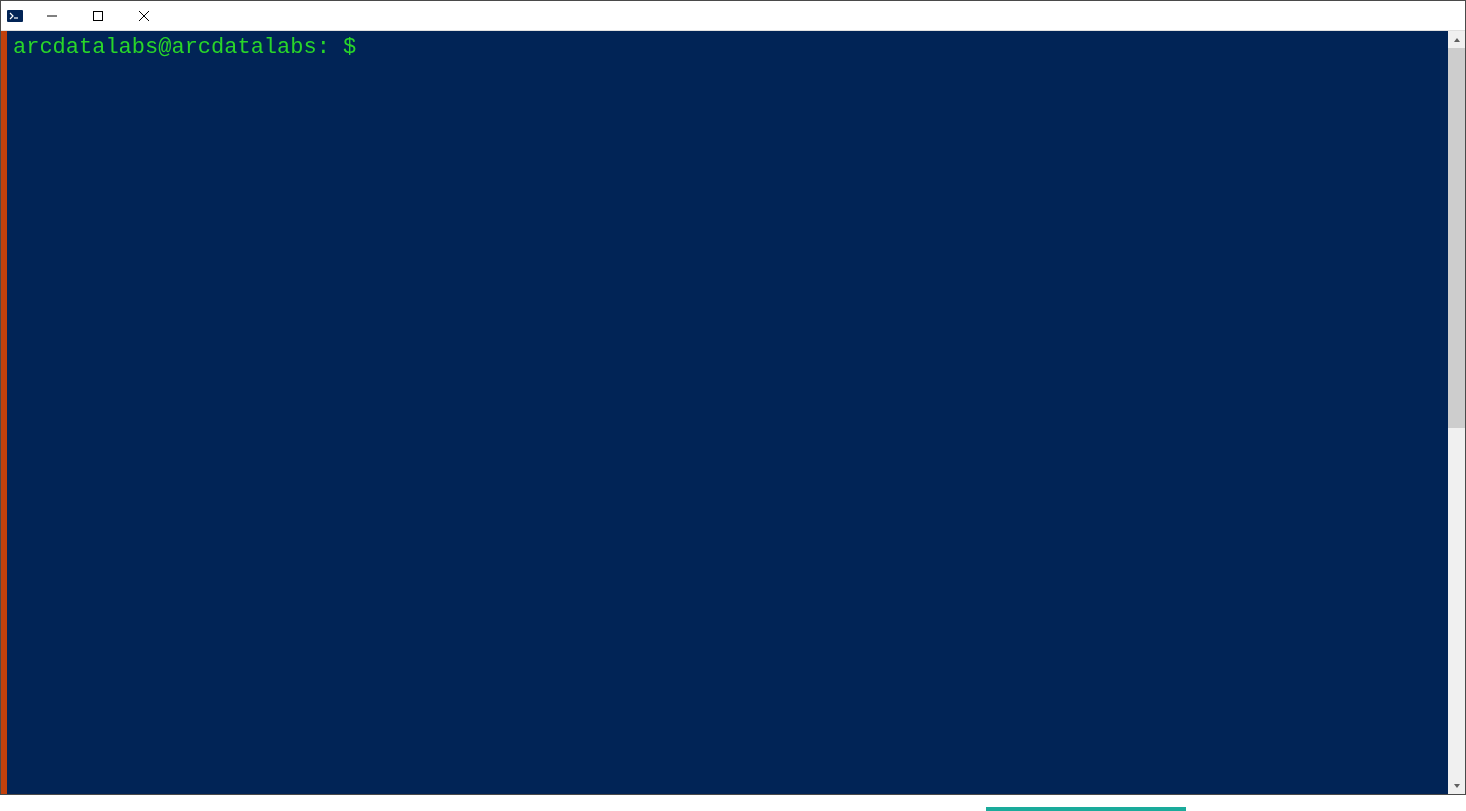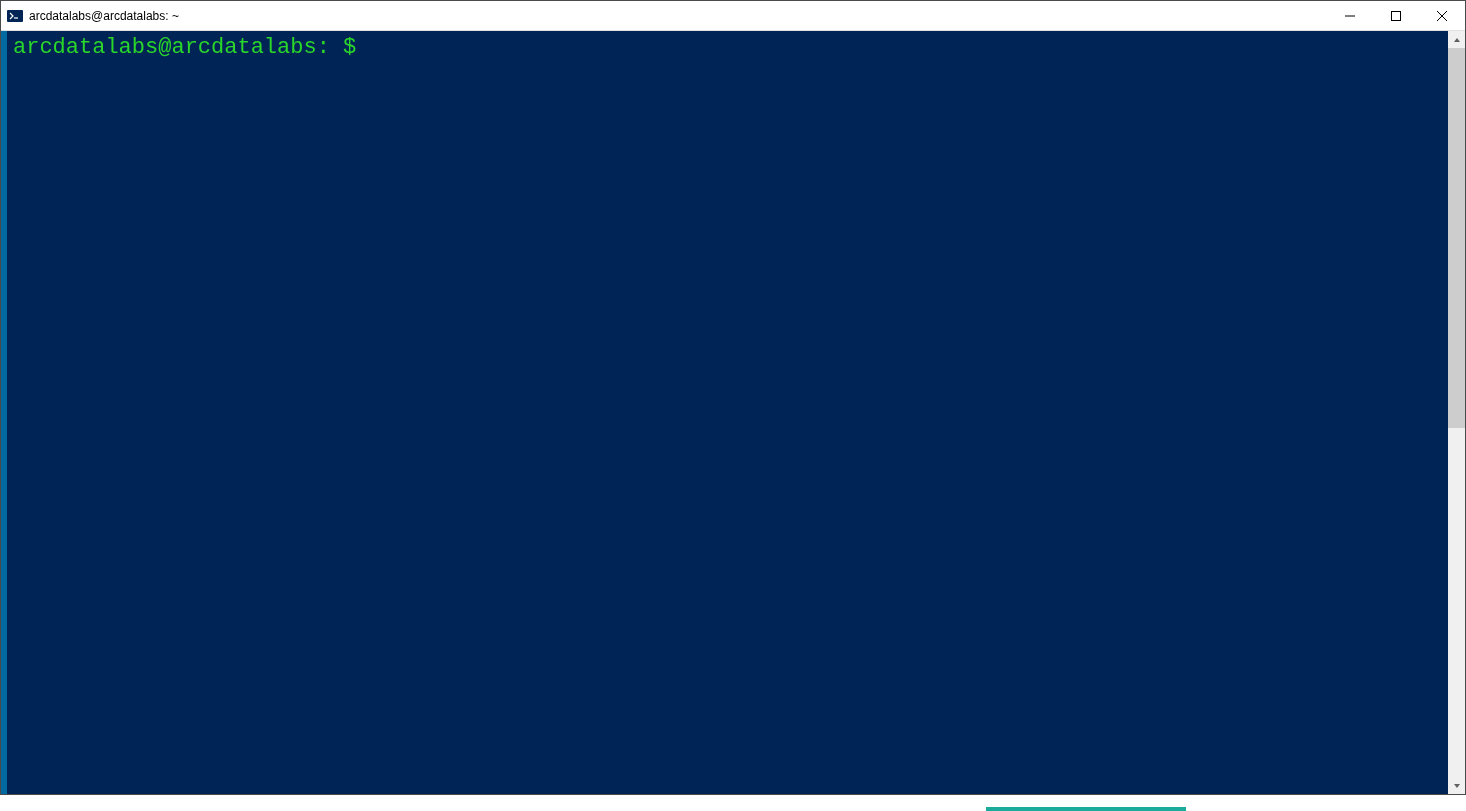--- a/index.html
+++ b/index.html
@@ -73,21 +73,21 @@
       background: #000000;
     }
     .terminal {
       flex: 1;
       background: #012456;
       padding: 4px 0 0 6px;
       font-family: Consolas, "Courier New", monospace;
       font-size: 22px;
       line-height: 1.2;
       position: relative;
-      border-left: 6px solid #0369a1;
+      border-left: 6px solid #c2410c;
     }
     .prompt-line {
       white-space: pre;
     }
     .prompt-user {
       color: #29d629;
     }
     .prompt-symbol {
       color: #29d629;
     }
@@ -144,21 +144,20 @@
 
 <div class="window">
   <div class="titlebar">
     <div class="titlebar-icon">
       <svg viewBox="0 0 16 16">
         <rect x="0" y="2" width="16" height="12" rx="1" fill="#012456"></rect>
         <path d="M3 5 L6 8 L3 11" stroke="#ffffff" stroke-width="1.2" fill="none"></path>
         <path d="M7 10 L11 10" stroke="#ffffff" stroke-width="1.2"></path>
       </svg>
     </div>
-    <div class="titlebar-title">arcdatalabs@arcdatalabs: ~</div>
     <div class="titlebar-controls">
       <div class="titlebar-button">
         <svg viewBox="0 0 10 10">
             <line x1="0" y1="5" x2="10" y2="5" stroke="currentColor" stroke-width="1"></line>
           </svg>
       </div>
       <div class="titlebar-button">
         <svg viewBox="0 0 10 10">
             <rect x="0.5" y="0.5" width="9" height="9" stroke="currentColor" stroke-width="1" fill="none"></rect>
           </svg>

